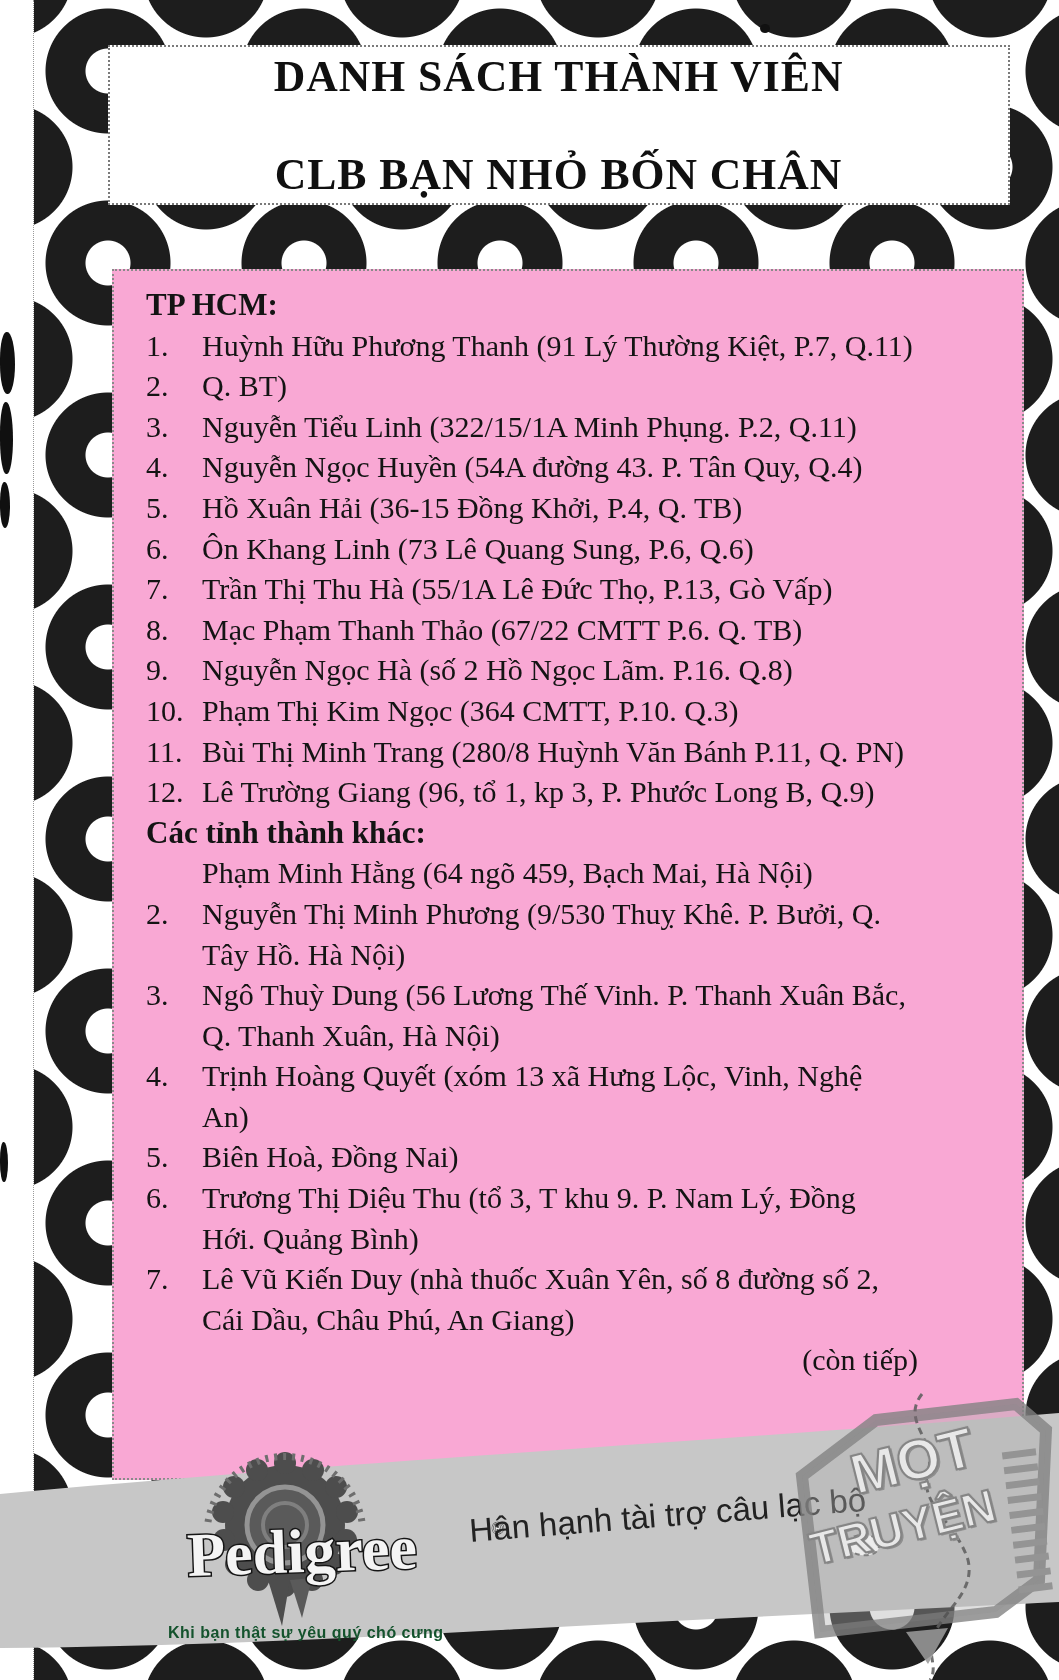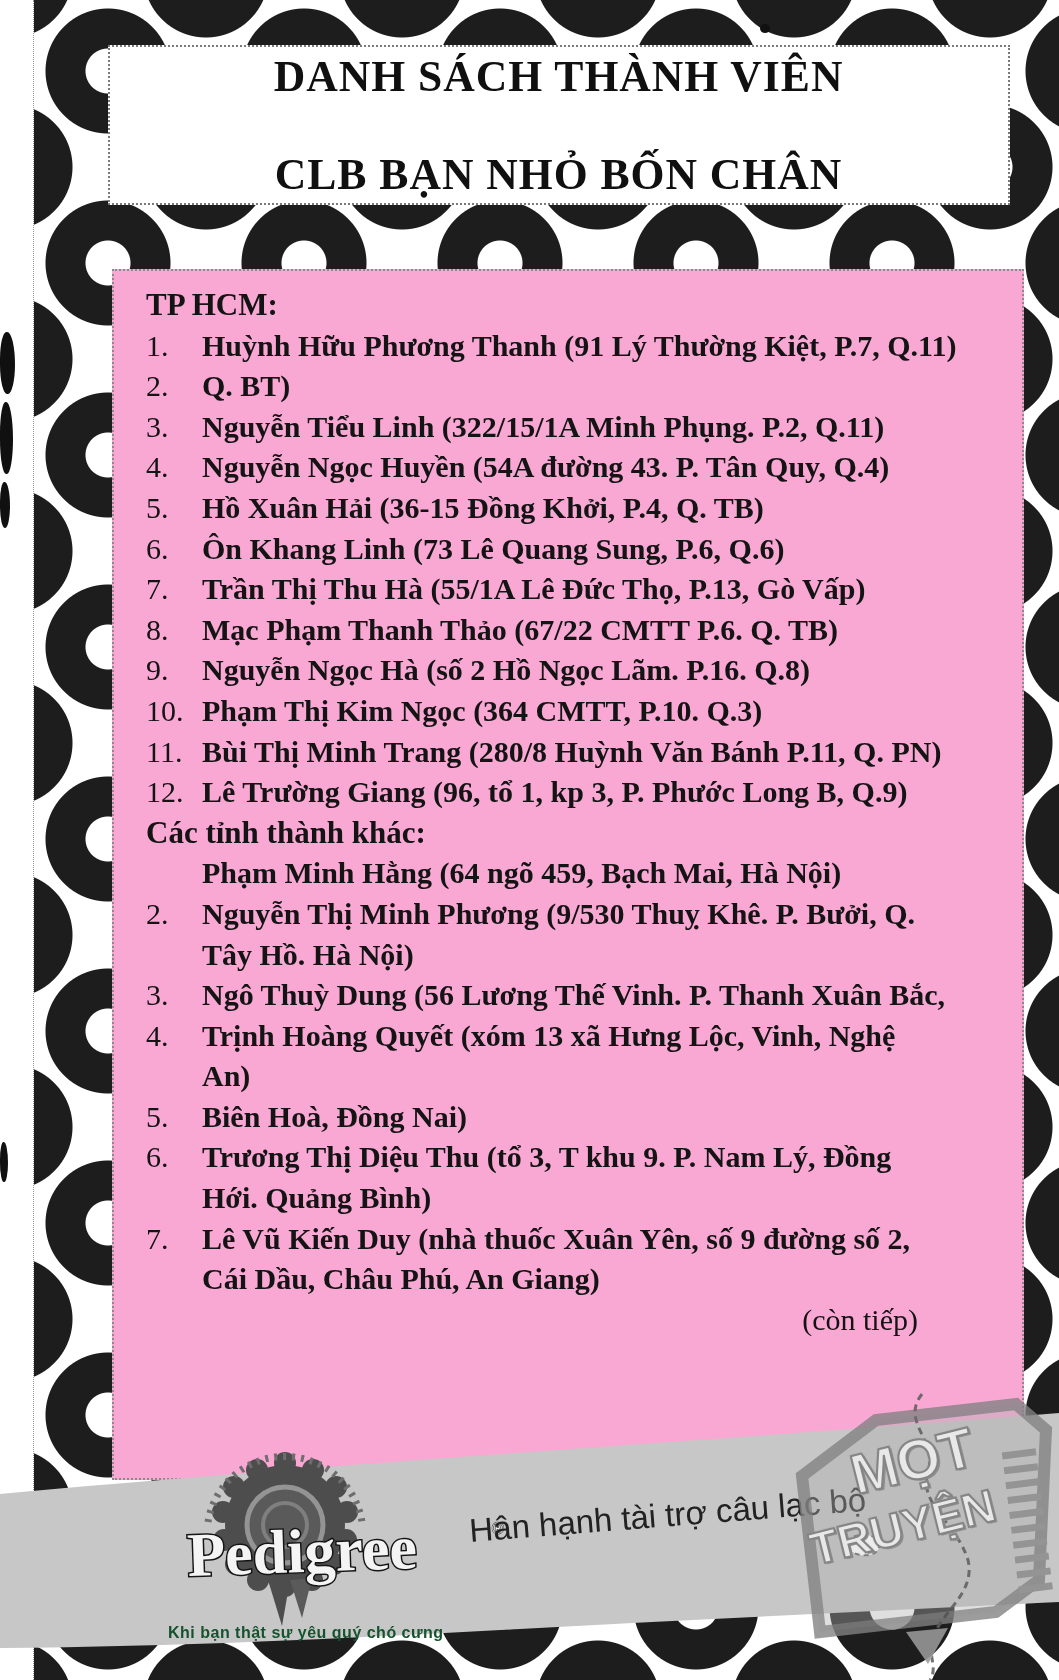--- a/index.html
+++ b/index.html
@@ -39,21 +39,21 @@
     position:absolute;left:112px;top:225px;width:860px;height:1193px;
     background:#f9a8d4;border:2px dotted #8a8a8a;z-index:4;
     padding:14px 16px 0 32px;box-sizing:content-box;
     color:#141414;
     margin-top:44px;
   }
   .sec-heading{font-size:31px;font-weight:bold;line-height:40.6px;white-space:nowrap;}
   .row{display:flex;align-items:flex-start;}
   .row .num{flex:0 0 56px;font-size:30px;line-height:40.6px;}
   .row .txt{flex:1;font-size:30px;line-height:40.6px;}
-  .row .txt .ln{white-space:nowrap;font-weight:bold;}
+  .row .txt .ln{white-space:nowrap;}
   .cont-line{font-size:30px;line-height:40.6px;text-align:right;padding-right:88px;}
 
   .band-svg{position:absolute;left:0;top:1380px;z-index:5;}
 
   .pedigree{position:absolute;left:150px;top:1430px;width:430px;height:240px;z-index:6;}
   .tagline{
     position:absolute;left:468px;top:1512px;width:380px;z-index:6;
     font-family:"Liberation Sans", sans-serif;font-size:33px;color:#222;
     transform:rotate(-4.5deg);transform-origin:left top;white-space:nowrap;
   }
@@ -179,20 +179,21 @@
           <span class="num">2.</span>
           <span class="txt">
             <div class="ln">Nguyễn Thị Minh Phương (9/530 Thuỵ Khê. P. Bưởi, Q.</div>
             <div class="ln">Tây Hồ. Hà Nội)</div>
           </span>
         </div>
         <div class="row">
           <span class="num">3.</span>
           <span class="txt">
             <div class="ln">Ngô Thuỳ Dung (56 Lương Thế Vinh. P. Thanh Xuân Bắc,</div>
+            <div class="ln">Q. Thanh Xuân, Hà Nội)</div>
           </span>
         </div>
         <div class="row">
           <span class="num">4.</span>
           <span class="txt">
             <div class="ln">Trịnh Hoàng Quyết (xóm 13 xã Hưng Lộc, Vinh, Nghệ</div>
             <div class="ln">An)</div>
           </span>
         </div>
         <div class="row">
@@ -204,21 +205,21 @@
         <div class="row">
           <span class="num">6.</span>
           <span class="txt">
             <div class="ln">Trương Thị Diệu Thu (tổ 3, T khu 9. P. Nam Lý, Đồng</div>
             <div class="ln">Hới. Quảng Bình)</div>
           </span>
         </div>
         <div class="row">
           <span class="num">7.</span>
           <span class="txt">
-            <div class="ln">Lê Vũ Kiến Duy (nhà thuốc Xuân Yên, số 9 đường số 2,</div>
+            <div class="ln">Lê Vũ Kiến Duy (nhà thuốc Xuân Yên, số 8 đường số 2,</div>
             <div class="ln">Cái Dầu, Châu Phú, An Giang)</div>
           </span>
         </div>
       </div>
     <div class="cont-line">(còn tiếp)</div>
   </div>
 
   <svg class="band-svg" width="1059" height="300" viewBox="0 0 1059 300">
     <path d="M0,114 C150,100 330,86 530,72 C740,57 900,46 1059,33 L1059,222 C880,231 700,239 520,249 C340,259 180,266 0,268 Z" fill="#c7c7c7"></path>
   </svg>

